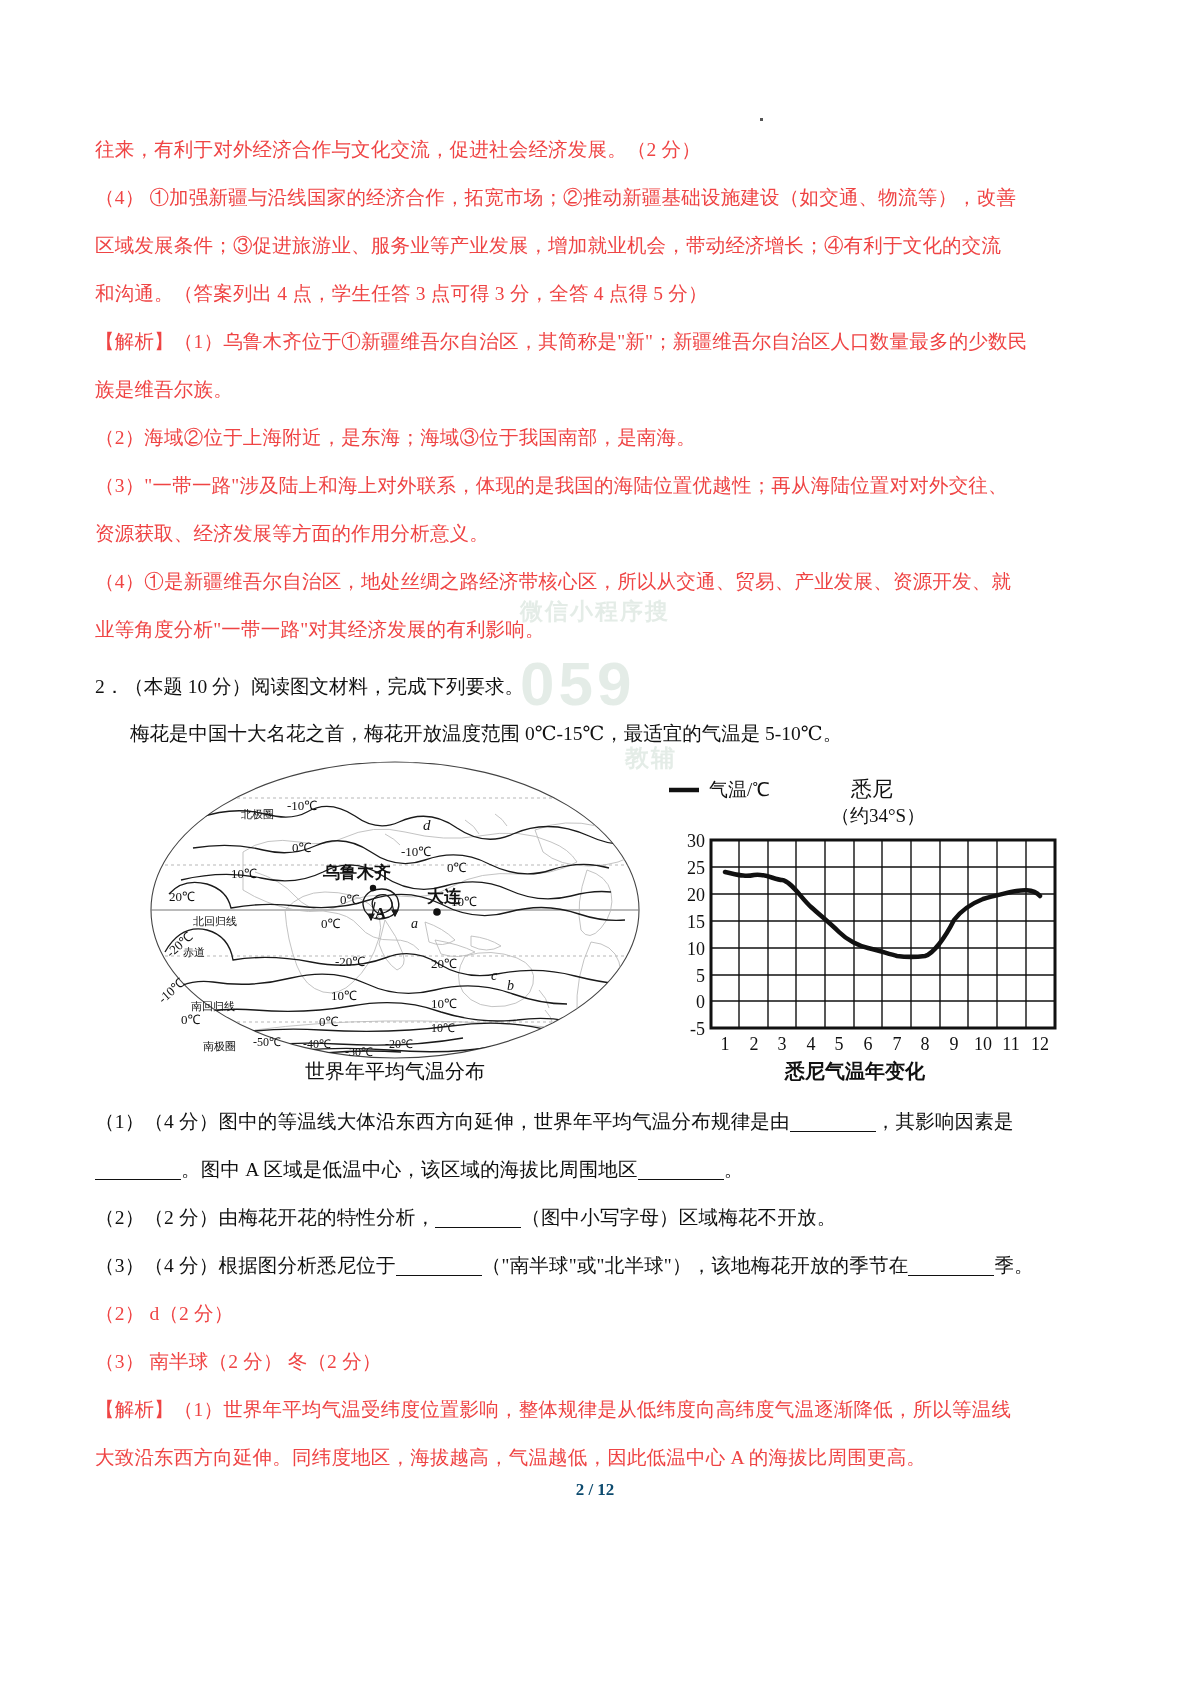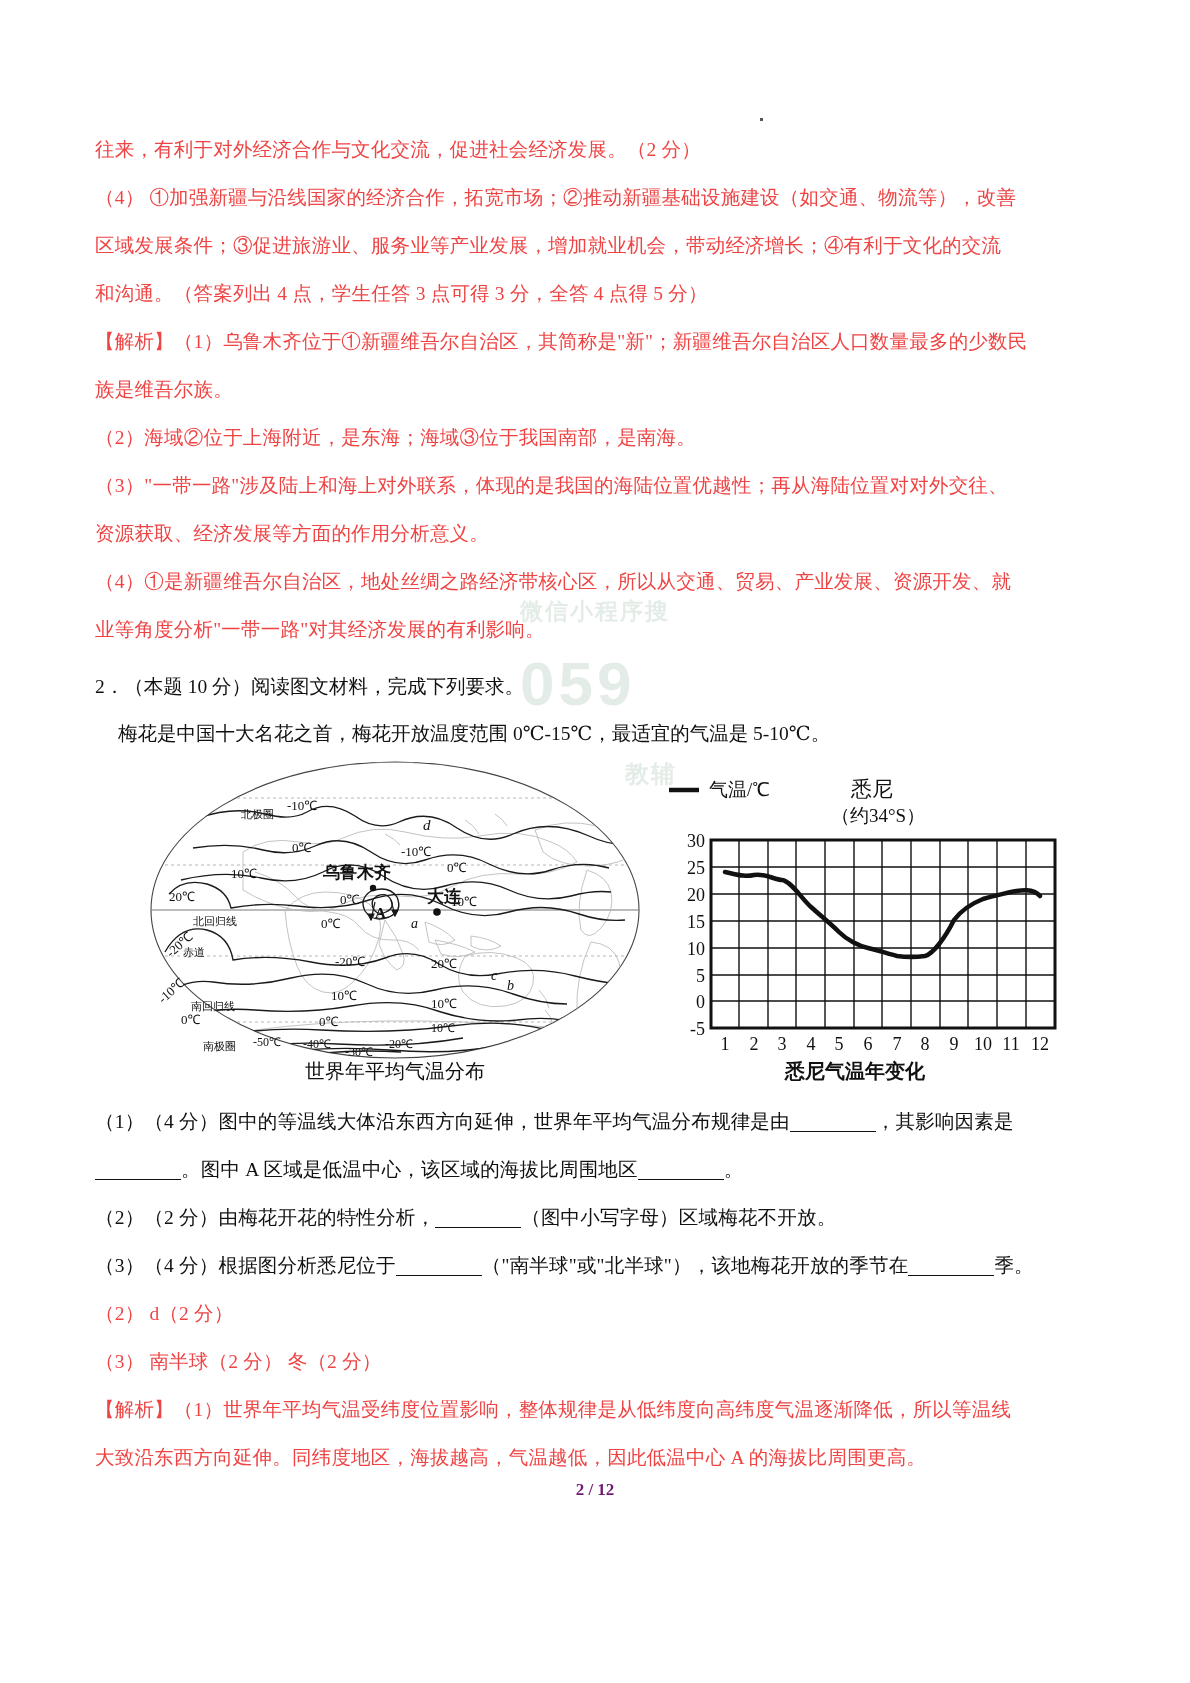--- a/index.html
+++ b/index.html
@@ -24,21 +24,21 @@
     font-size:19.5px;
     line-height:44px;
     letter-spacing:0.2px;
     white-space:normal;
   }
   .red{color:#ef4444;}
   .black{color:#111;}
   .q-head{font-size:19.5px;line-height:42px;margin:14px 0 0 0;}
   .material{
     font-size:19.5px;
-    margin:6px 0 0 23px;
+    margin:6px 0 0 35px;
     line-height:40px;
   }
   
   .figures{
     position:relative;
     margin-top:6px;
     height:340px;
     width:1000px;
   }
   .map-box{
@@ -60,24 +60,24 @@
     position:absolute;
     color:#cfded4;
     opacity:.55;
     font-weight:bold;
     pointer-events:none;
     user-select:none;
     font-family:"Liberation Sans",sans-serif;
   }
   .wm1{left:520px;top:596px;font-size:23px;letter-spacing:2px;}
   .wm2{left:520px;top:648px;font-size:62px;letter-spacing:4px;}
-  .wm3{left:625px;top:742px;font-size:24px;letter-spacing:2px;margin-top:16px;}
+  .wm3{left:625px;top:742px;font-size:24px;letter-spacing:2px;}
   .footer{
     position:absolute;left:0;top:1480px;width:1190px;
-    text-align:center;font-size:17px;font-weight:bold;color:#701a75;
+    text-align:center;font-size:17px;font-weight:bold;color:#0c4a6e;
   }
   .dotmark{
     position:absolute;left:760px;top:118px;width:3px;height:3px;background:#555;
   }
   .blank{
     display:inline-block;
     border-bottom:1.6px solid #111;
     min-width:86px;
     height:22px;
     vertical-align:-4px;

